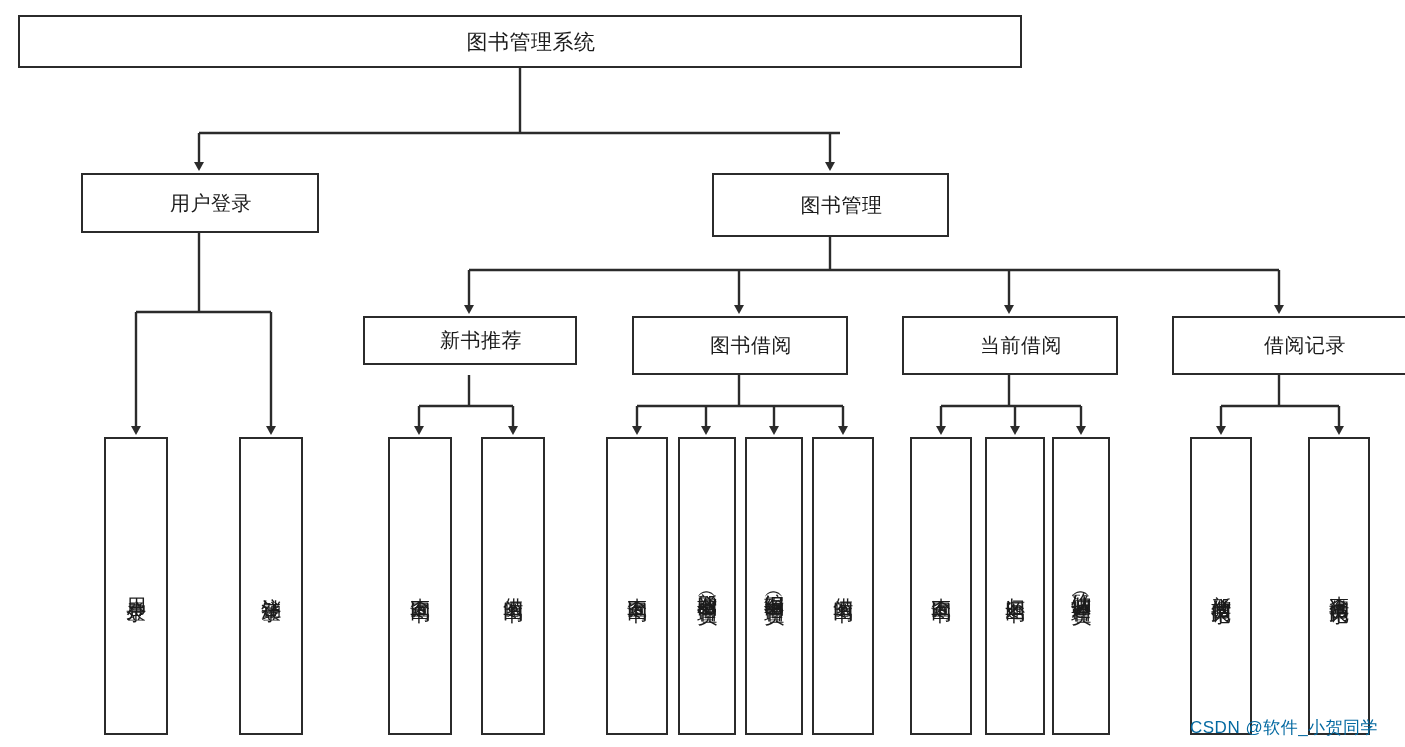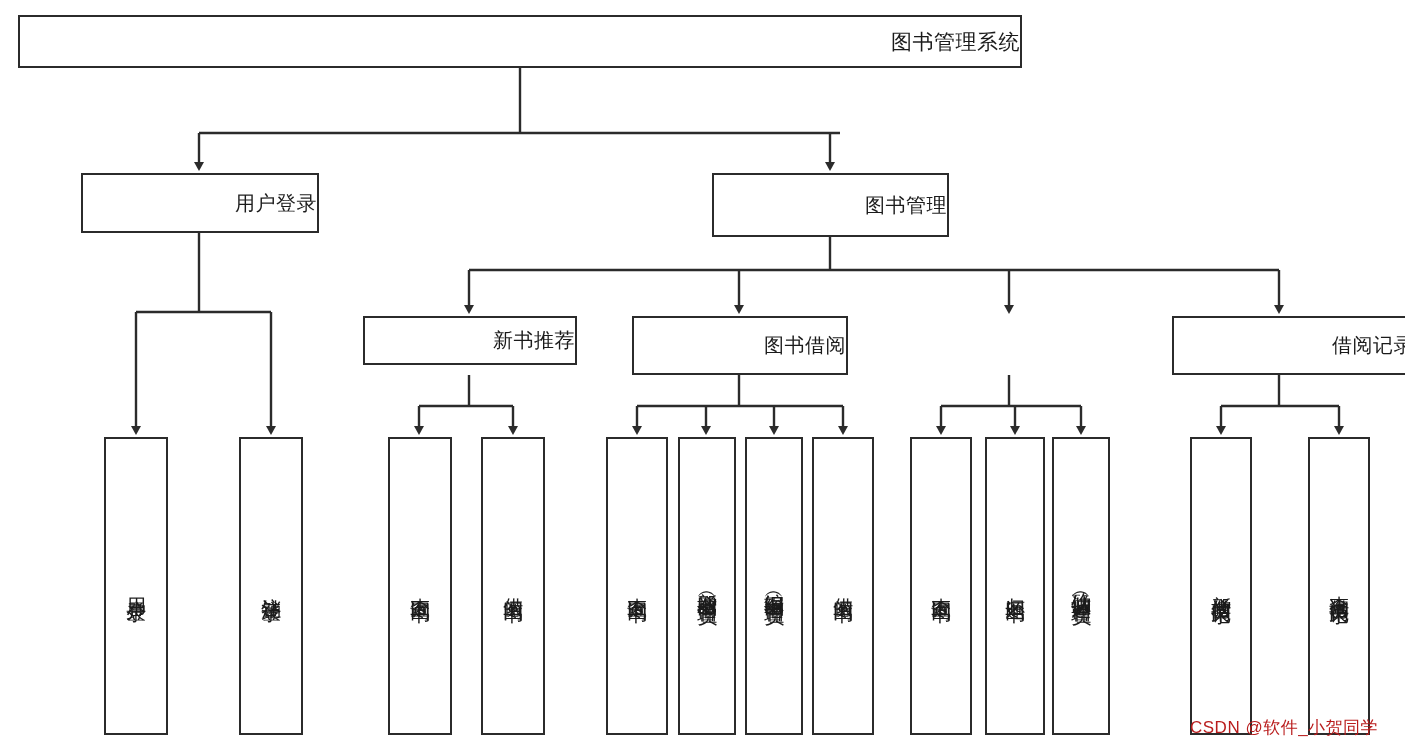--- a/index.html
+++ b/index.html
@@ -26,21 +26,21 @@
     height: 747px;
     pointer-events: none;
   }
   .node {
     position: absolute;
     box-sizing: border-box;
     border: 2px solid #2b2b2b;
     background: #ffffff;
     display: flex;
     align-items: center;
-    justify-content: flex-end;
+    justify-content: center;
     color: #1b1b1b;
     letter-spacing: 0.5px;
     padding-left: 22px;
   }
   .node.root {
     font-size: 21px;
   }
   .node.lvl2 {
     font-size: 20px;
   }
@@ -59,21 +59,21 @@
   .node.leaf .txt {
     writing-mode: vertical-rl;
     text-orientation: upright;
     white-space: normal;
     text-align: center;
     letter-spacing: 2px;
   }
   .watermark {
     position: absolute;
     font-size: 17px;
-    color: #b91c1c;
+    color: #0369a1;
     white-space: nowrap;
     letter-spacing: 0.5px;
     text-align: right;
   }
 </style>
 </head>
 <body>
 
 <div id="canvas">
 
@@ -138,20 +138,23 @@
   <div class="node lvl2" style="left: 712px; top: 173px; width: 237px; height: 64px;">
     <span class="txt">图书管理</span>
   </div>
 
   <div class="node lvl3" style="left: 363px; top: 316px; width: 214px; height: 49px;">
     <span class="txt">新书推荐</span>
   </div>
   <div class="node lvl3" style="left: 632px; top: 316px; width: 216px; height: 59px;">
     <span class="txt">图书借阅</span>
   </div>
+  <div class="node lvl3" style="left: 902px; top: 316px; width: 216px; height: 59px;">
+    <span class="txt">当前借阅</span>
+  </div>
   <div class="node lvl3" style="left: 1172px; top: 316px; width: 244px; height: 59px;">
     <span class="txt">借阅记录</span>
   </div>
 
   <div class="node leaf" style="left: 104px; top: 437px; width: 64px; height: 298px;">
     <span class="txt">用户登录</span>
   </div>
   <div class="node leaf" style="left: 239px; top: 437px; width: 64px; height: 298px;">
     <span class="txt">注销登录</span>
   </div>

